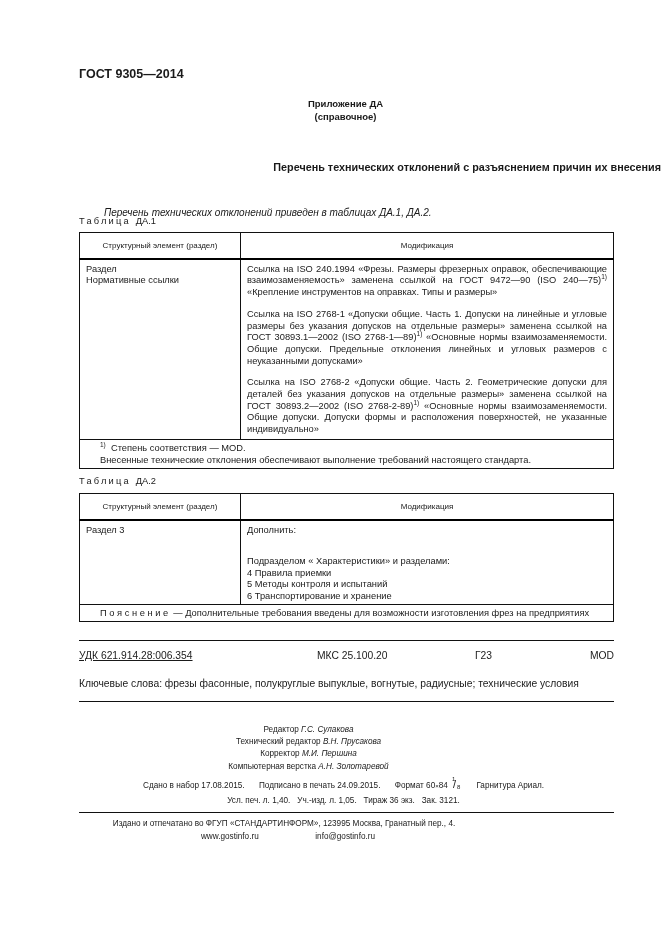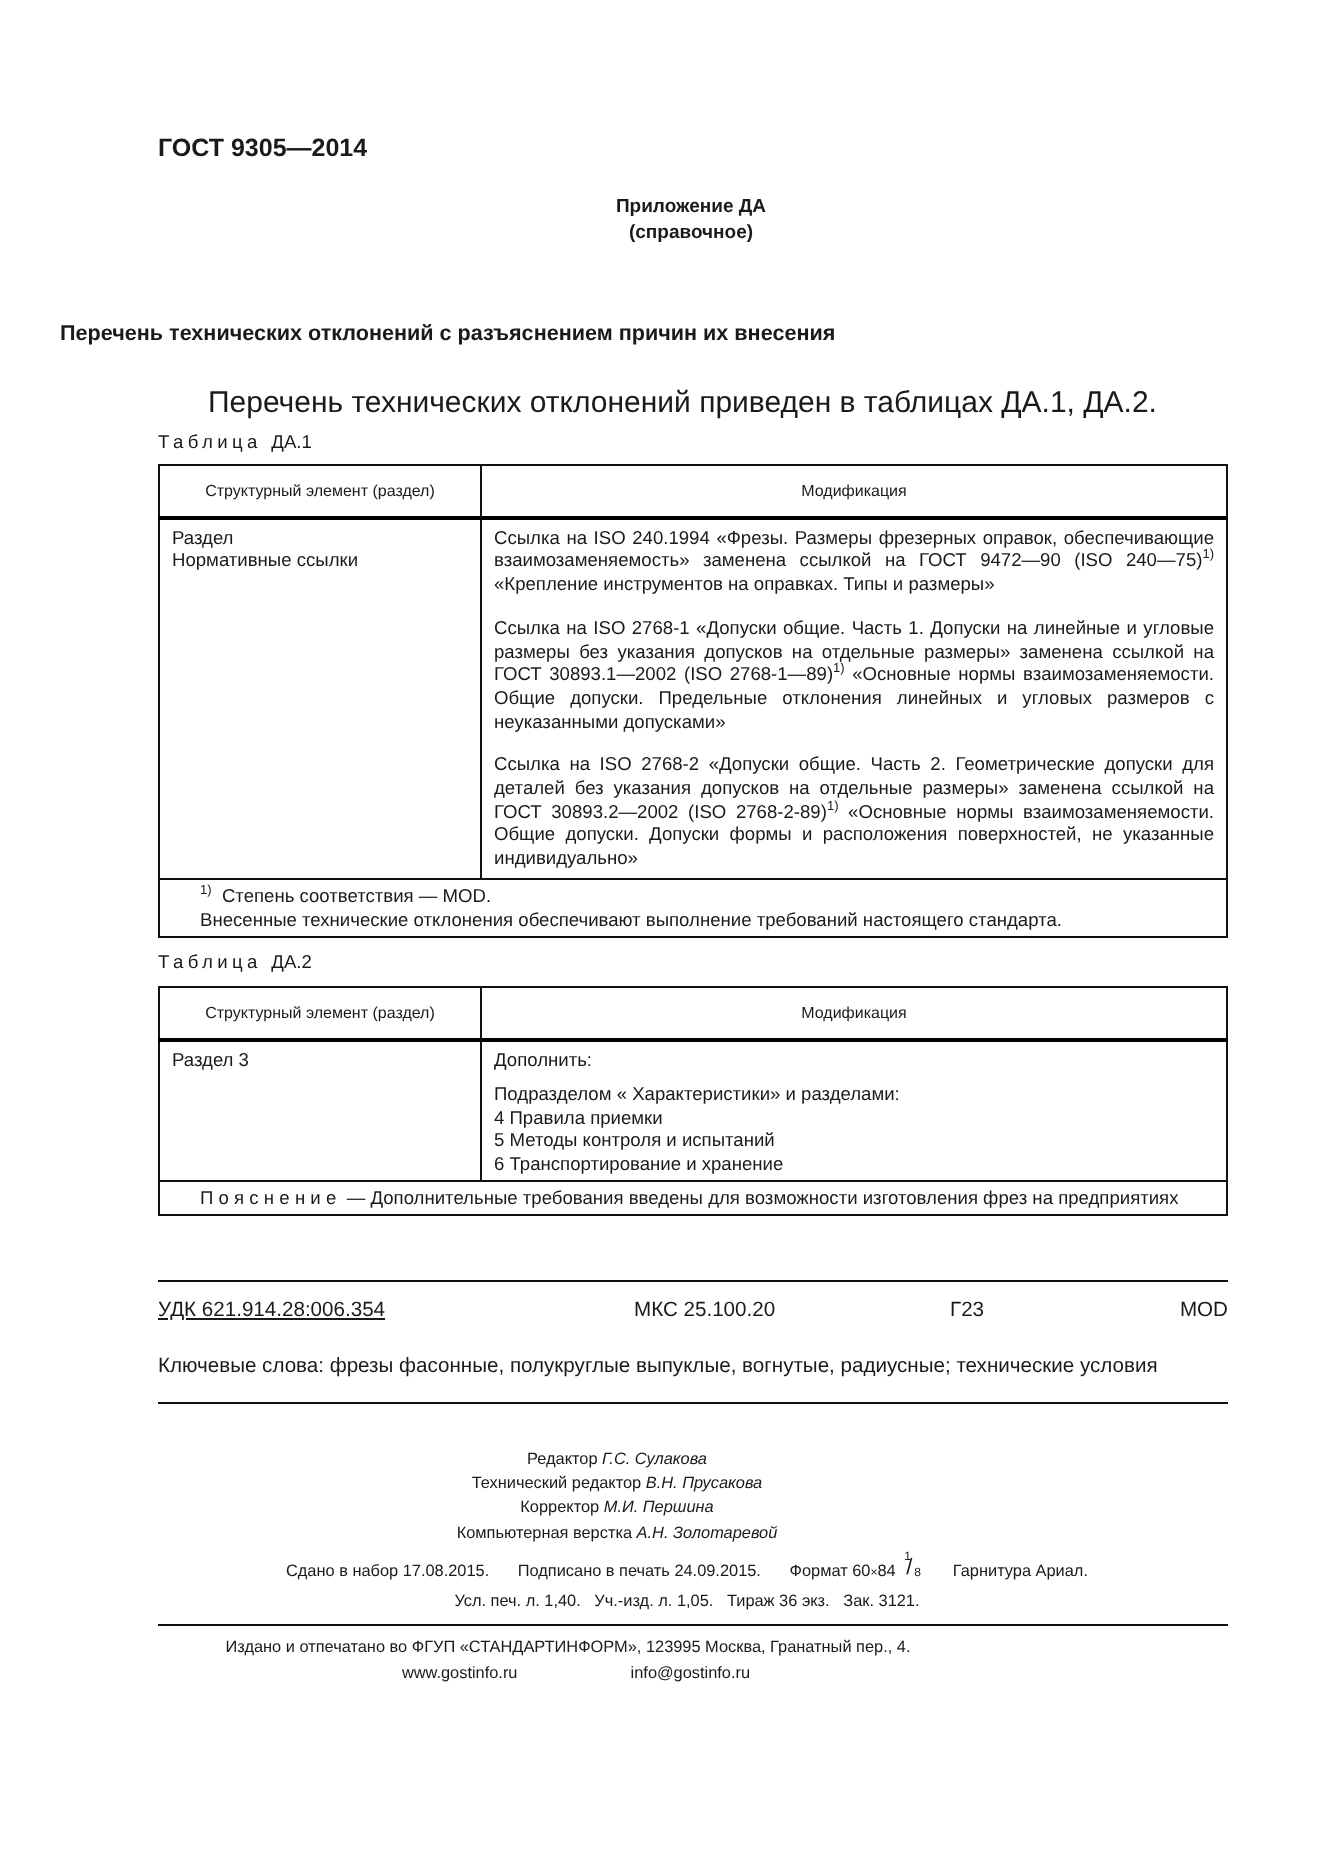--- a/index.html
+++ b/index.html
@@ -1,22 +1,22 @@
 <!DOCTYPE html>
 <html><head>
 <meta charset="utf-8">
 <style>
   html, body { margin:0; padding:0; background:#ffffff; }
   body { width:661px; height:936px; position:relative; overflow:hidden;
          font-family:"Liberation Sans", sans-serif; color:#1a1a1a; }
   .abs { position:absolute; }
   .doc-code { left:79px; top:67px; font-size:12.5px; font-weight:bold; }
   .annex { left:0; width:661px; top:97px; text-align:center; font-size:9.5px; font-weight:bold; line-height:13px; padding-left:30px; box-sizing:border-box; }
-  .title { left:0; width:661px; top:161px; text-align:left; font-size:10.8px; font-weight:bold; padding-left:30px; box-sizing:border-box; }
-  .intro { left:104px; top:193px; font-size:15px; }
+  .title { left:0; width:661px; top:161px; text-align:right; font-size:10.8px; font-weight:bold; padding-left:30px; box-sizing:border-box; }
+  .intro { left:104px; top:207px; font-size:10px;font-style:italic; }
   .tcap { left:79px; font-size:9.3px; letter-spacing:2.2px; }
   .tcap span.n { letter-spacing:0; }
   table.t { position:absolute; left:79px; width:535px; border-collapse:collapse; font-size:9.3px; line-height:11.7px; }
   table.t td { border:1px solid #111; vertical-align:top; padding:3px 6px 3px 6px; }
   table.t td.hd { text-align:center; font-size:8px; padding:7px 4px 6px; vertical-align:middle; }
   table.t tr.hrow td { border-bottom:2px solid #000; }
   table.t td.c1 { width:148px; }
   .just { text-align:justify; }
   .para { margin:0 0 10px 0; }
   .para:last-child { margin-bottom:0; }
@@ -89,21 +89,21 @@
 
 <table class="t" style="top:493px;">
   <tbody>
       <tr class="hrow">
     <td class="hd c1">Структурный элемент (раздел)</td>
     <td class="hd">Модификация</td>
   </tr>
   <tr>
     <td class="c1" style="padding-top:4px;">Раздел 3</td>
     <td style="padding-top:4px;padding-bottom:1px;line-height:11.6px;">
-      <div style="margin-bottom:6px;">Дополнить:</div>
+      <div style="margin-bottom:20px;">Дополнить:</div>
       <div>Подразделом « Характеристики» и разделами:</div>
       <div>4  Правила приемки</div>
       <div>5  Методы контроля и испытаний</div>
       <div>6  Транспортирование и хранение</div>
     </td>
   </tr>
   <tr>
     <td colspan="2" style="padding:3px 6px 2px 6px; text-indent:14px;">
       <span style="letter-spacing:2.6px;margin-top:12px;">Пояснение</span><span> — Дополнительные требования введены для возможности изготовления фрез на предприятиях</span>
     </td>

